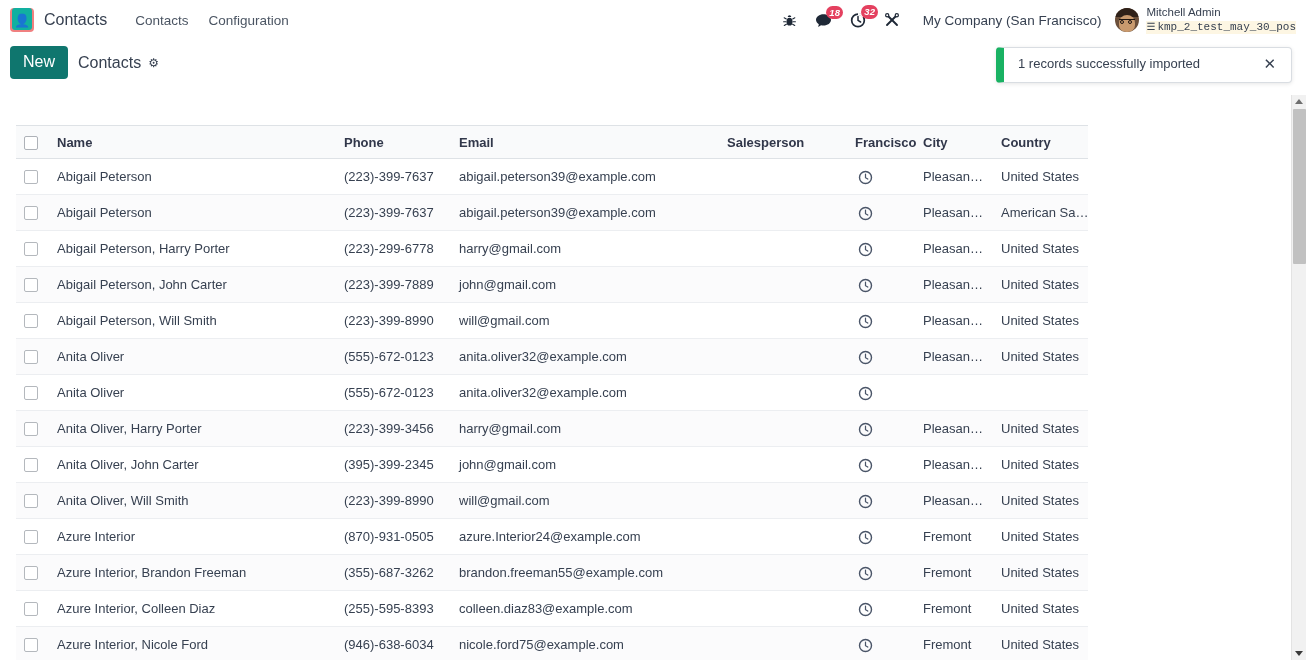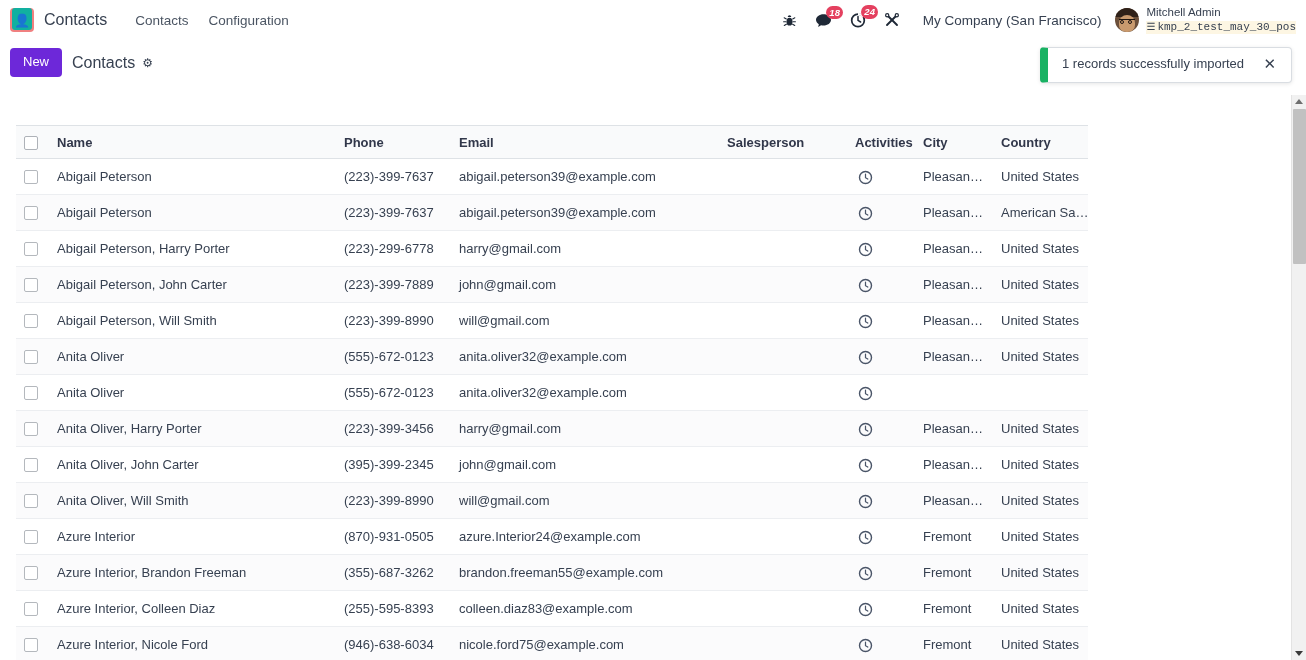--- a/index.html
+++ b/index.html
@@ -140,26 +140,26 @@
   .control-panel {
     height: 45px;
     background: #ffffff;
     display: flex;
     align-items: center;
     padding: 0 10px;
     position: relative;
     z-index: 10;
   }
   .btn-new {
-    background: #6d28d9;
+    background: #0f766e;
     color: #ffffff;
     border: none;
     border-radius: 4px;
     padding: 6px 13px;
-    font-size: 13px;
+    font-size: 16px;
     font-family: "Liberation Sans", sans-serif;
     cursor: pointer;
     margin-right: 10px;
     line-height: 1.3;
   }
   .breadcrumb-title {
     font-size: 16px;
     color: #374151;
     white-space: nowrap;
     display: flex;
@@ -216,21 +216,21 @@
     border-left: 4px solid transparent;
     border-right: 4px solid transparent;
     border-top: 5px solid #4b5563;
   }
 
   
   .toast {
     position: absolute;
     right: 14px;
     top: 47px;
-    width: 252px;
+    width: 296px;
     height: 36px;
     background: #ffffff;
     border: 1px solid #d9dde2;
     border-left: 8px solid #19b263;
     border-radius: 4px;
     display: flex;
     align-items: center;
     padding: 0 12px 4px 14px;
     box-shadow: 0 1px 4px rgba(0,0,0,0.10);
     z-index: 50;
@@ -391,21 +391,21 @@
     </svg>
     <span class="badge">18</span>
   </span>
 
   <span class="sys-icon">
     <svg width="16" height="16" viewBox="0 0 16 16" aria-hidden="true">
       <circle cx="8" cy="8.4" r="6.3" fill="none" stroke="#1f2937" stroke-width="1.7"></circle>
       <path d="M8 4.6V8.4l2.6 1.6" fill="none" stroke="#1f2937" stroke-width="1.5" stroke-linecap="round"></path>
       <path d="M8 2.1 A6.3 6.3 0 0 1 13.3 5.0" fill="none" stroke="#ffffff" stroke-width="2.4"></path>
     </svg>
-    <span class="badge">24</span>
+    <span class="badge">32</span>
   </span>
 
   <span class="sys-icon">
     <svg width="16" height="16" viewBox="0 0 16 16" aria-hidden="true">
       <g stroke="#1f2937" stroke-width="1.9" stroke-linecap="round">
         <line x1="3" y1="3" x2="13" y2="13"></line>
         <line x1="13" y1="3" x2="3" y2="13"></line>
       </g>
       <circle cx="3.2" cy="3.2" r="1.6" fill="#ffffff" stroke="#1f2937" stroke-width="1.2"></circle>
       <circle cx="12.8" cy="3.2" r="1.6" fill="#ffffff" stroke="#1f2937" stroke-width="1.2"></circle>
@@ -474,21 +474,21 @@
     </colgroup>
     <thead>
       <tr>
         <th>
           <span class="cb"></span>
         </th>
         <th>Name</th>
         <th>Phone</th>
         <th>Email</th>
         <th>Salesperson</th>
-        <th>Activities</th>
+        <th>Francisco</th>
         <th>City</th>
         <th>Country</th>
         <th>Company</th>
         <th class="optional-th">
           <span class="grip">
             <svg width="15" height="14" viewBox="0 0 16 15" aria-hidden="true">
               <line x1="2" y1="4.5" x2="14" y2="4.5" stroke="#e09a3e" stroke-width="1.6"></line>
               <line x1="2" y1="10.5" x2="14" y2="10.5" stroke="#e09a3e" stroke-width="1.6"></line>
               <rect x="9" y="2.3" width="3.2" height="4.4" rx="1" fill="#1f3864"></rect>
               <rect x="4" y="8.3" width="3.2" height="4.4" rx="1" fill="#1f3864"></rect>

